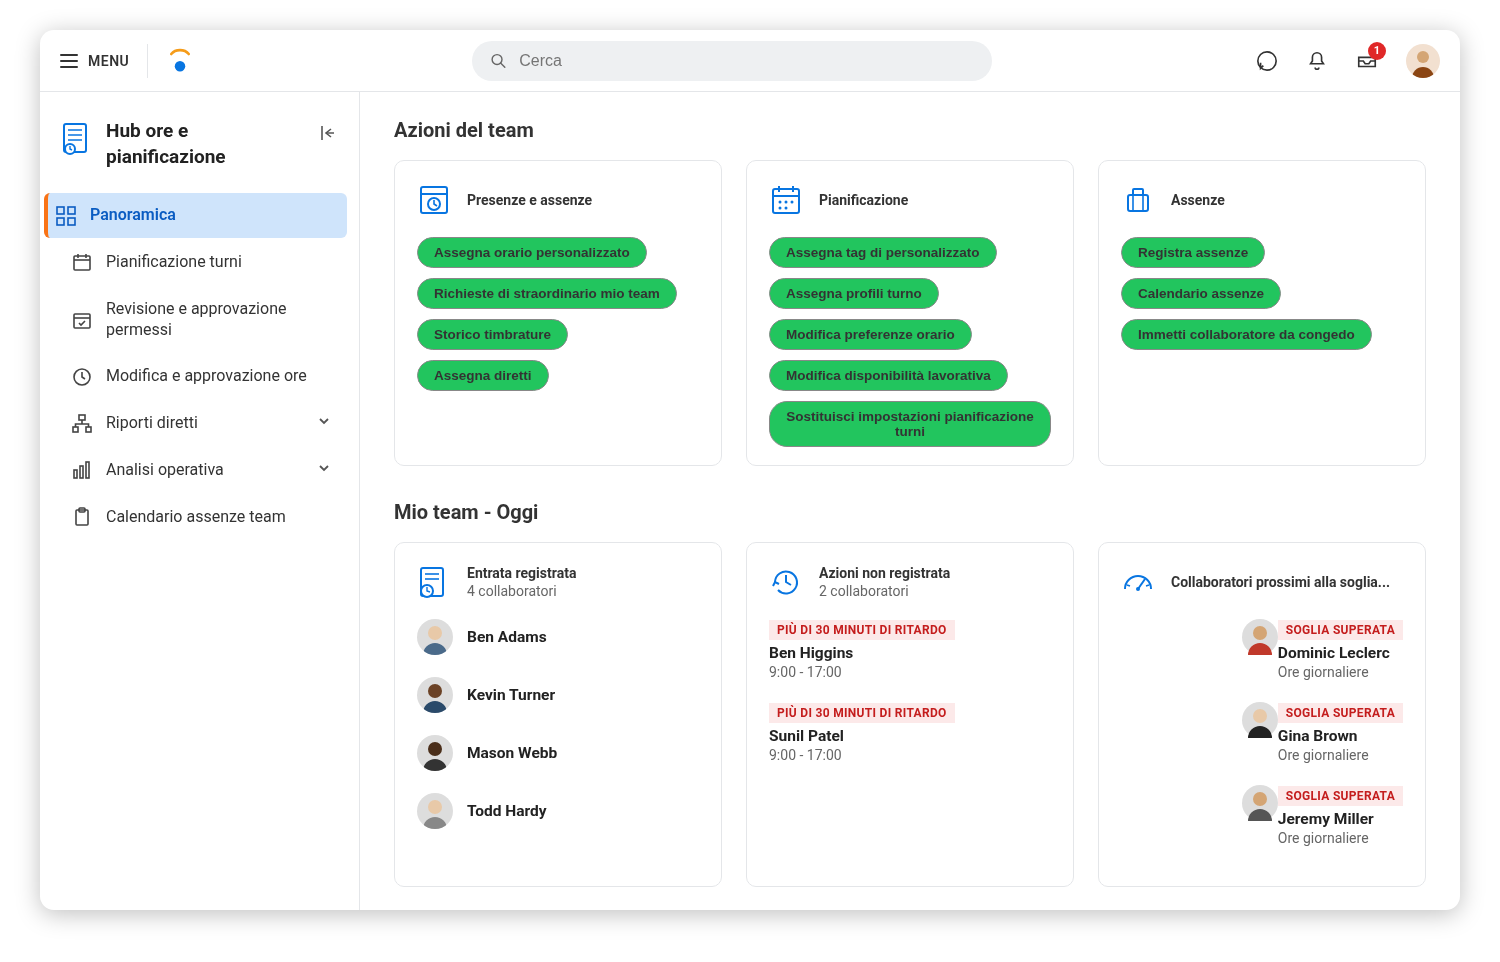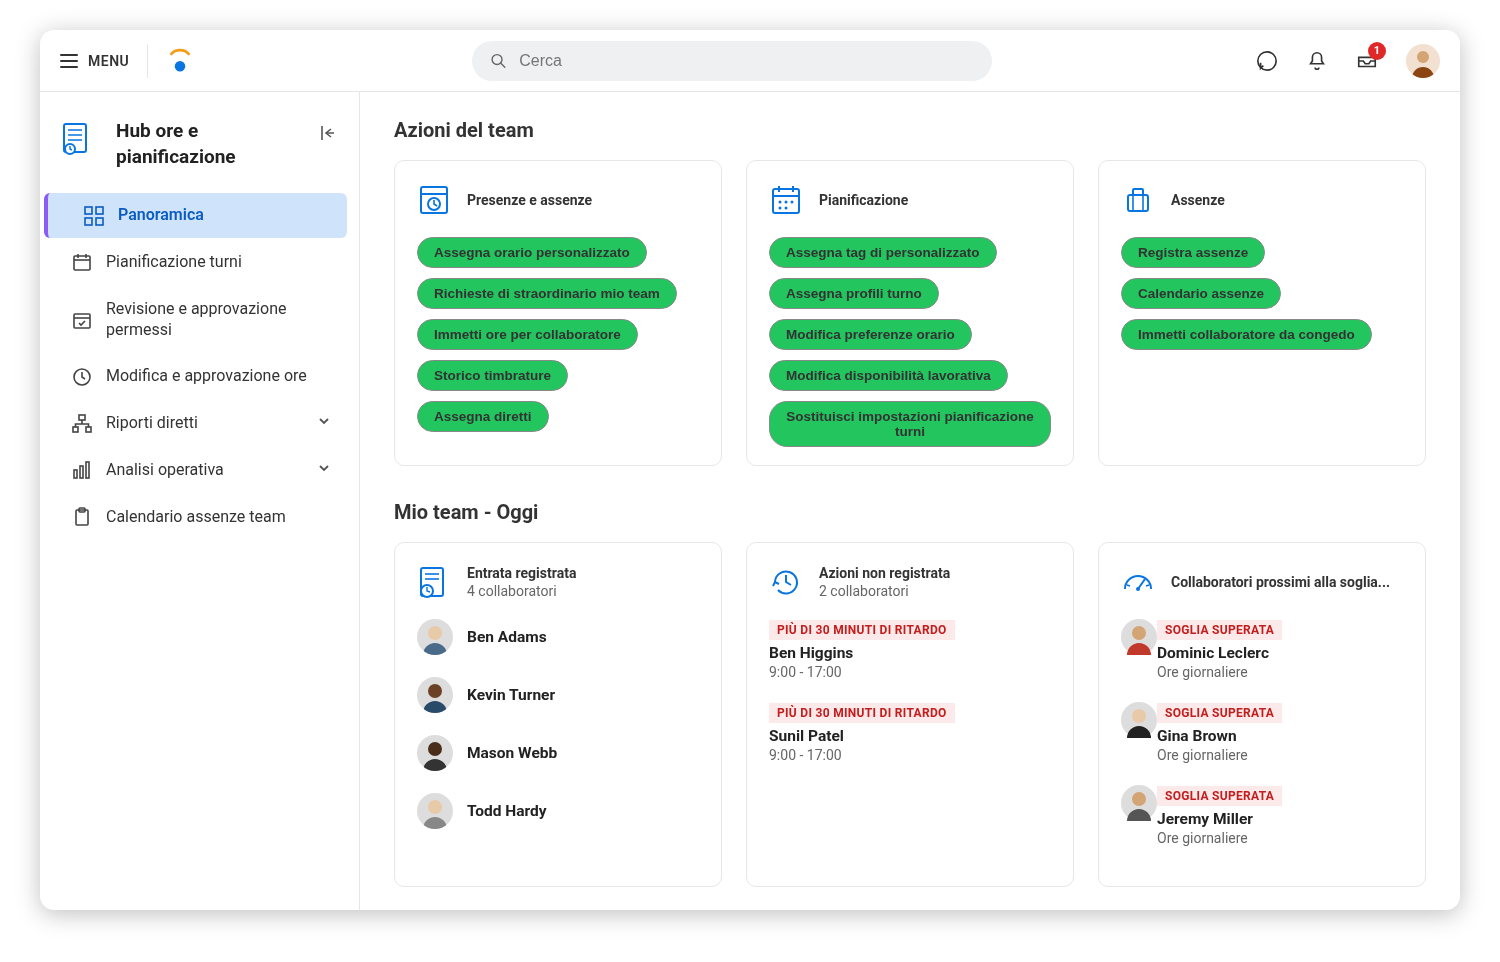--- a/index.html
+++ b/index.html
@@ -20,26 +20,26 @@
 .search input { border: none; background: transparent; outline: none; font-size: 16px; color: #555; width: 100%; }
 .header-spacer { flex: 1; }
 .header-icons { display: flex; align-items: center; gap: 28px; }
 .hicon { width: 22px; height: 22px; cursor: pointer; color: #333; position: relative; }
 .badge { position: absolute; top: -8px; right: -8px; background: #e02828; color: #fff; border-radius: 50%; width: 18px; height: 18px; font-size: 11px; font-weight: 700; display: flex; align-items: center; justify-content: center; }
 .avatar-hdr { width: 34px; height: 34px; border-radius: 50%; background: #f2e0d0; display: flex; align-items: center; justify-content: center; overflow: hidden; cursor: pointer; }
 
 
 .body { display: flex; flex: 1; overflow: hidden; }
 .sidebar { width: 320px; border-right: 1px solid #e4e6e9; padding: 20px 12px 20px 0; }
-.sb-header { display: flex; align-items: flex-start; padding: 6px 10px 22px 22px; gap: 24px; justify-content: center; }
+.sb-header { display: flex; align-items: flex-start; padding: 6px 10px 22px 22px; gap: 14px; justify-content: center; }
 .sb-header-icon { width: 30px; height: 34px; flex-shrink: 0; margin-top: 4px; }
 .sb-title { font-weight: 700; font-size: 19px; line-height: 1.35; color: #222; flex: 1; }
 .collapse-icon { width: 18px; height: 18px; margin-top: 6px; cursor: pointer; }
 .sb-item { display: flex; align-items: center; gap: 14px; padding: 12px 16px 12px 24px; font-size: 16px; color: #333; cursor: pointer; border-radius: 6px; margin: 2px 0 2px 8px; line-height: 1.3; }
-.sb-item.active { background: #cfe4fb; color: #0a5cc2; font-weight: 600; border-left: 4px solid #8b5cf6; margin-left: 4px; padding-left: 36px; }
+.sb-item.active { background: #cfe4fb; color: #0a5cc2; font-weight: 600; border-left: 4px solid #f97316; margin-left: 4px; padding-left: 8px; }
 .sb-item .sb-icon { width: 20px; height: 20px; flex-shrink: 0; color: #444; }
 .sb-item.active .sb-icon { color: #0a5cc2; }
 .sb-item .chev { margin-left: auto; color: #555; }
 .sb-label { flex: 1; }
 
 
 .main { flex: 1; padding: 26px 34px; overflow-y: auto; }
 .section-title { font-size: 20px; font-weight: 700; color: #333; margin-bottom: 18px; }
 .cards-row { display: flex; gap: 24px; margin-bottom: 34px; }
 .card { flex: 1; border: 1px solid #e4e6e9; border-radius: 10px; padding: 22px 22px 18px 22px; min-height: 280px; }
@@ -51,21 +51,21 @@
 .pill { border: 1px solid #888; border-radius: 18px; padding: 7px 16px; font-size: 13.5px; font-weight: 600; color: #333; cursor: pointer; background: #22c55e; }
 
 
 .team-item { display: flex; align-items: center; gap: 14px; margin-bottom: 22px; }
 .team-item .avatar { width: 36px; height: 36px; border-radius: 50%; background: #ddd; flex-shrink: 0; display: flex; align-items: center; justify-content: center; overflow: hidden; }
 .team-name { font-weight: 700; font-size: 15.5px; color: #222; }
 .alert-block { margin-bottom: 22px; }
 .alert-tag { display: inline-block; background: #fce9e9; color: #c41d1d; font-size: 12px; font-weight: 700; padding: 3px 8px; margin-bottom: 4px; letter-spacing: 0.3px; }
 .alert-name { font-weight: 700; font-size: 15.5px; color: #222; }
 .alert-time { font-size: 14px; color: #666; margin-top: 2px; }
-.thresh-item { display: flex; margin-bottom: 22px; align-items: flex-start; }
+.thresh-item { display: flex; margin-bottom: 22px; align-items: flex-start; justify-content: flex-end; }
 .thresh-item .avatar { width: 36px; height: 36px; border-radius: 50%; background: #ddd; flex-shrink: 0; }
 .thresh-text .alert-tag { margin-bottom: 4px; }
 </style>
 </head>
 <body>
 
 <div class="app">
 <div class="window">
 
   <div class="header">
@@ -221,21 +221,20 @@
                     <rect x="4" y="4" width="26" height="26" rx="2" fill="none" stroke="#0875e1" stroke-width="2"></rect>
                     <line x1="4" y1="11" x2="30" y2="11" stroke="#0875e1" stroke-width="2"></line>
                     <circle cx="17" cy="21" r="6" fill="none" stroke="#0875e1" stroke-width="2"></circle>
                     <path d="M17 17 v4 l3 2" stroke="#0875e1" stroke-width="1.6" fill="none"></path>
                   </svg></div>
             <div class="card-title">Presenze e assenze</div>
           </div>
           <div class="pills">
             <button class="pill">Assegna orario personalizzato</button>
             <button class="pill">Richieste di straordinario mio team</button>
-            <button class="pill">Immetti ore per collaboratore</button>
             <button class="pill">Storico timbrature</button>
             <button class="pill">Assegna diretti</button>
           </div>
         </div>
 
         <div class="card">
           <div class="card-header">
             <div class="card-icon"><svg viewBox="0 0 34 34">
                     <rect x="4" y="6" width="26" height="24" rx="2" fill="none" stroke="#0875e1" stroke-width="2"></rect>
                     <line x1="4" y1="13" x2="30" y2="13" stroke="#0875e1" stroke-width="2"></line>

